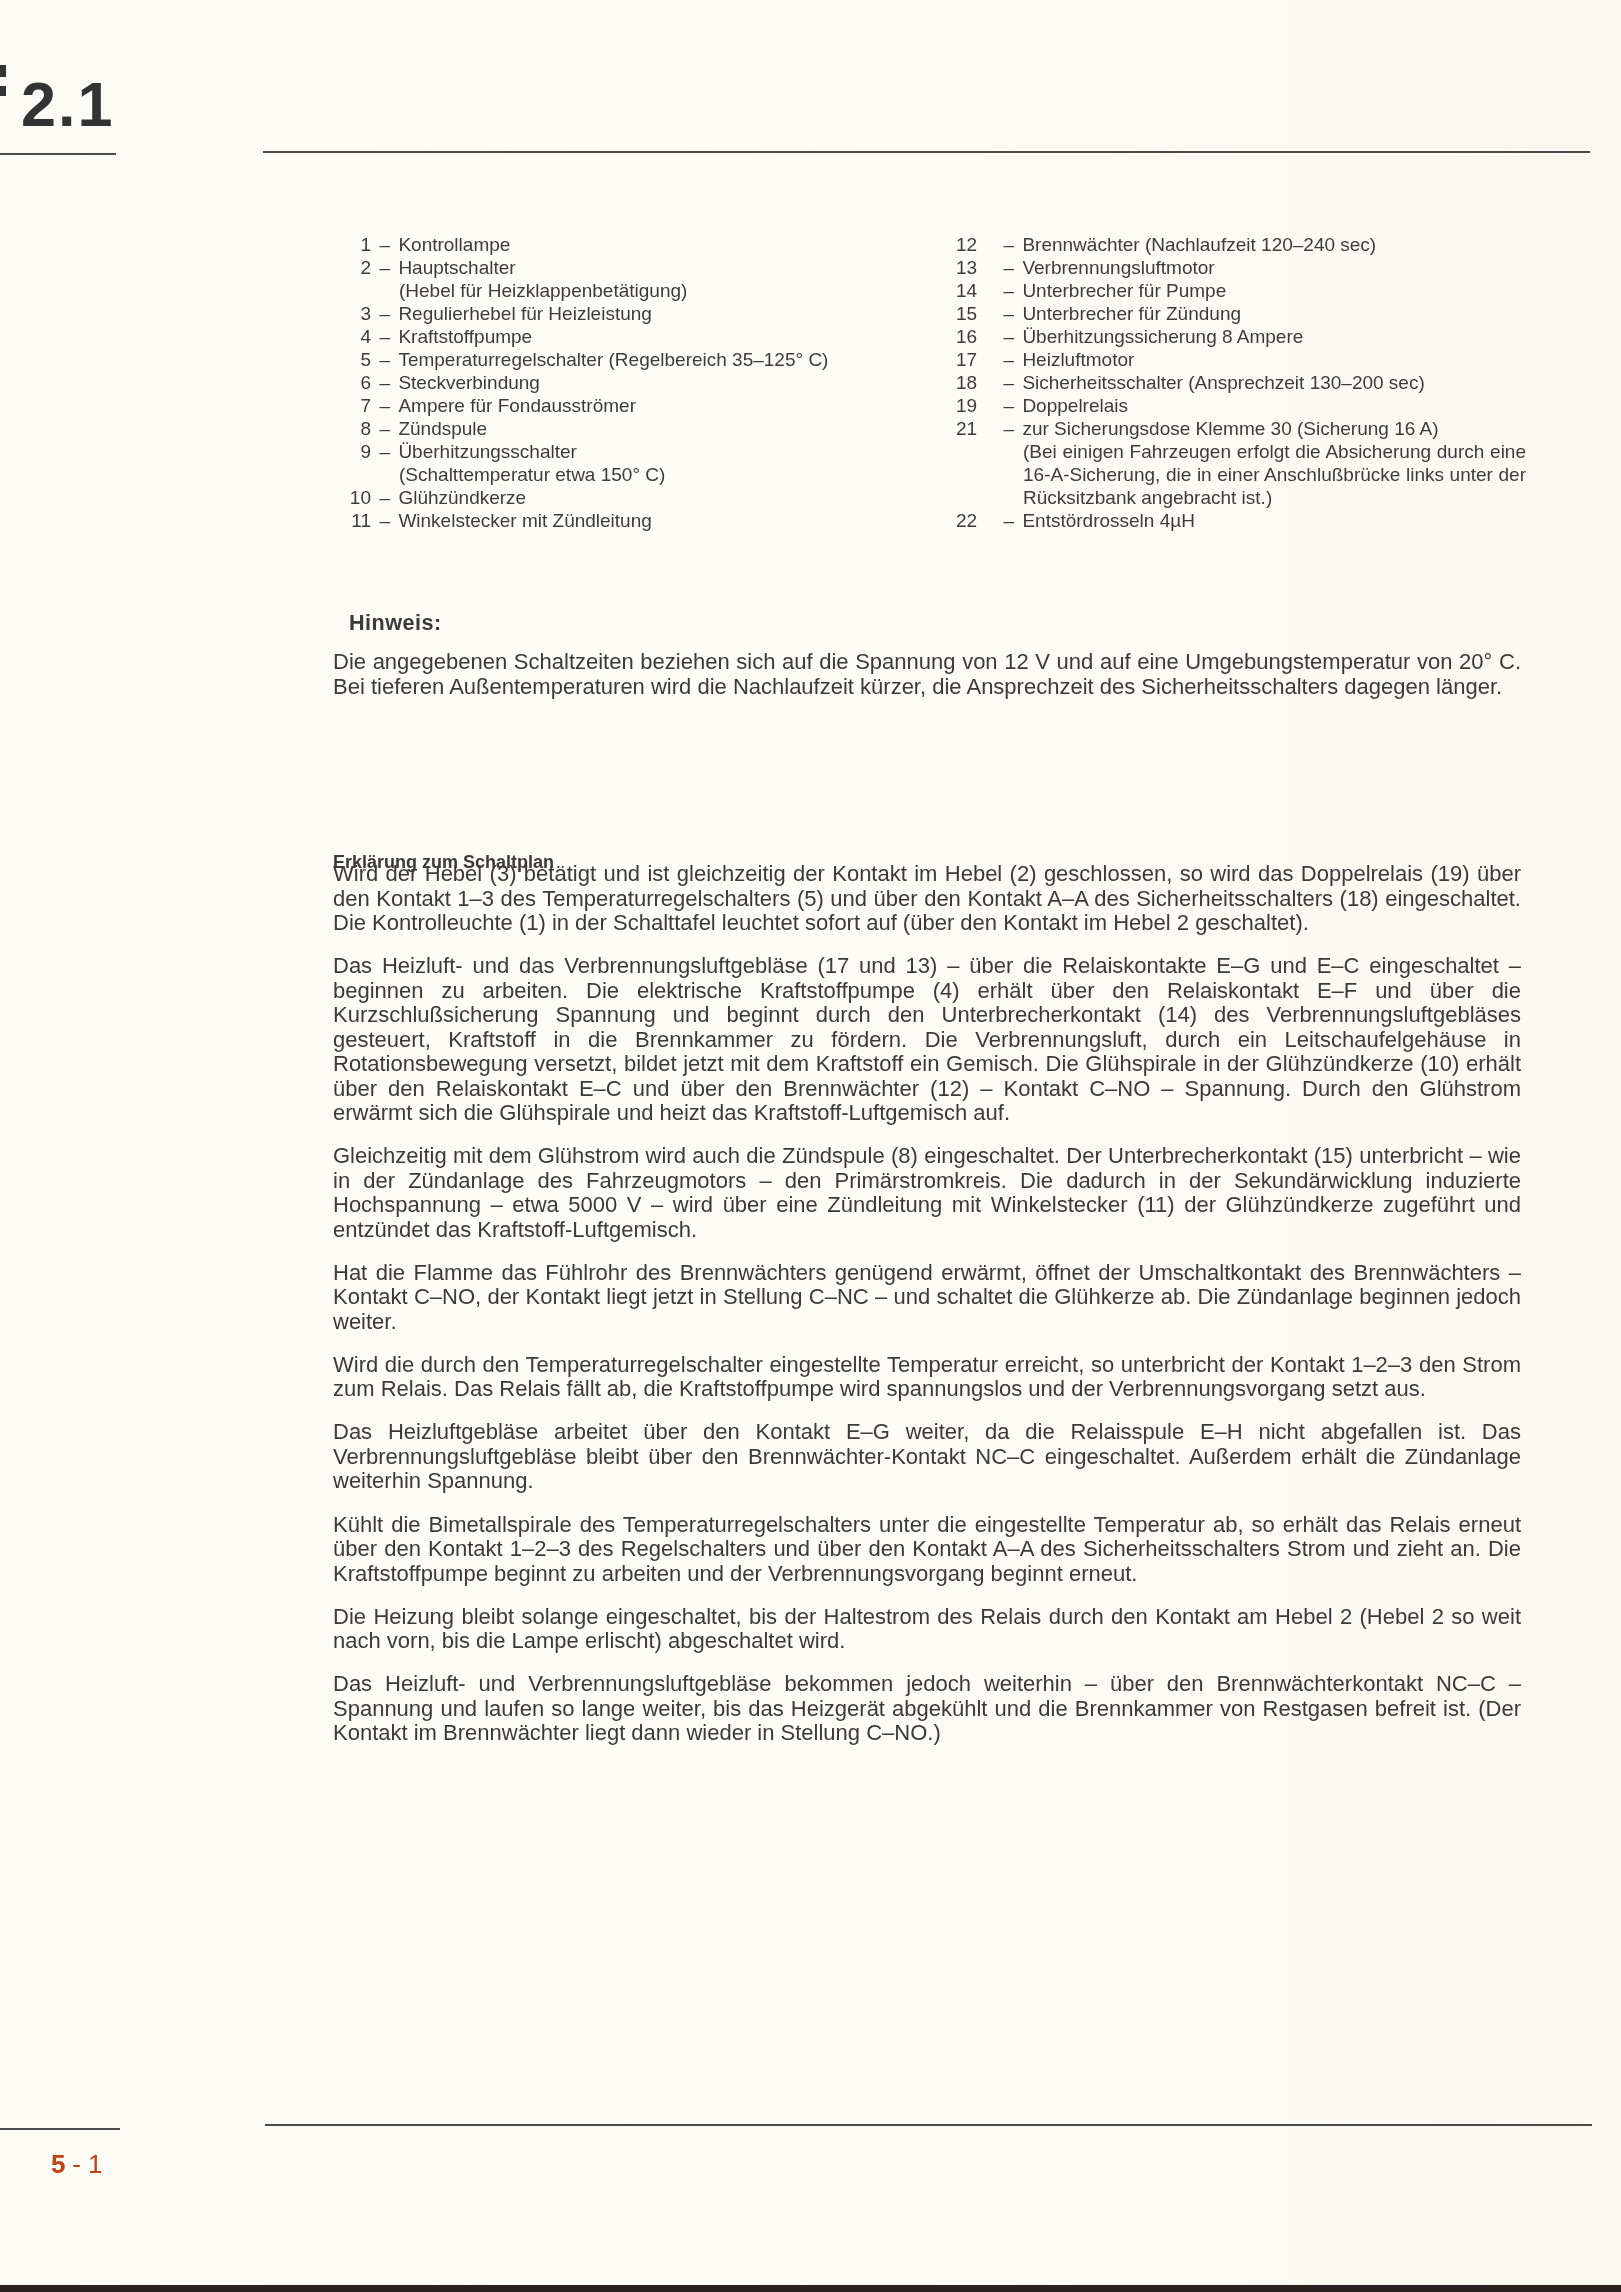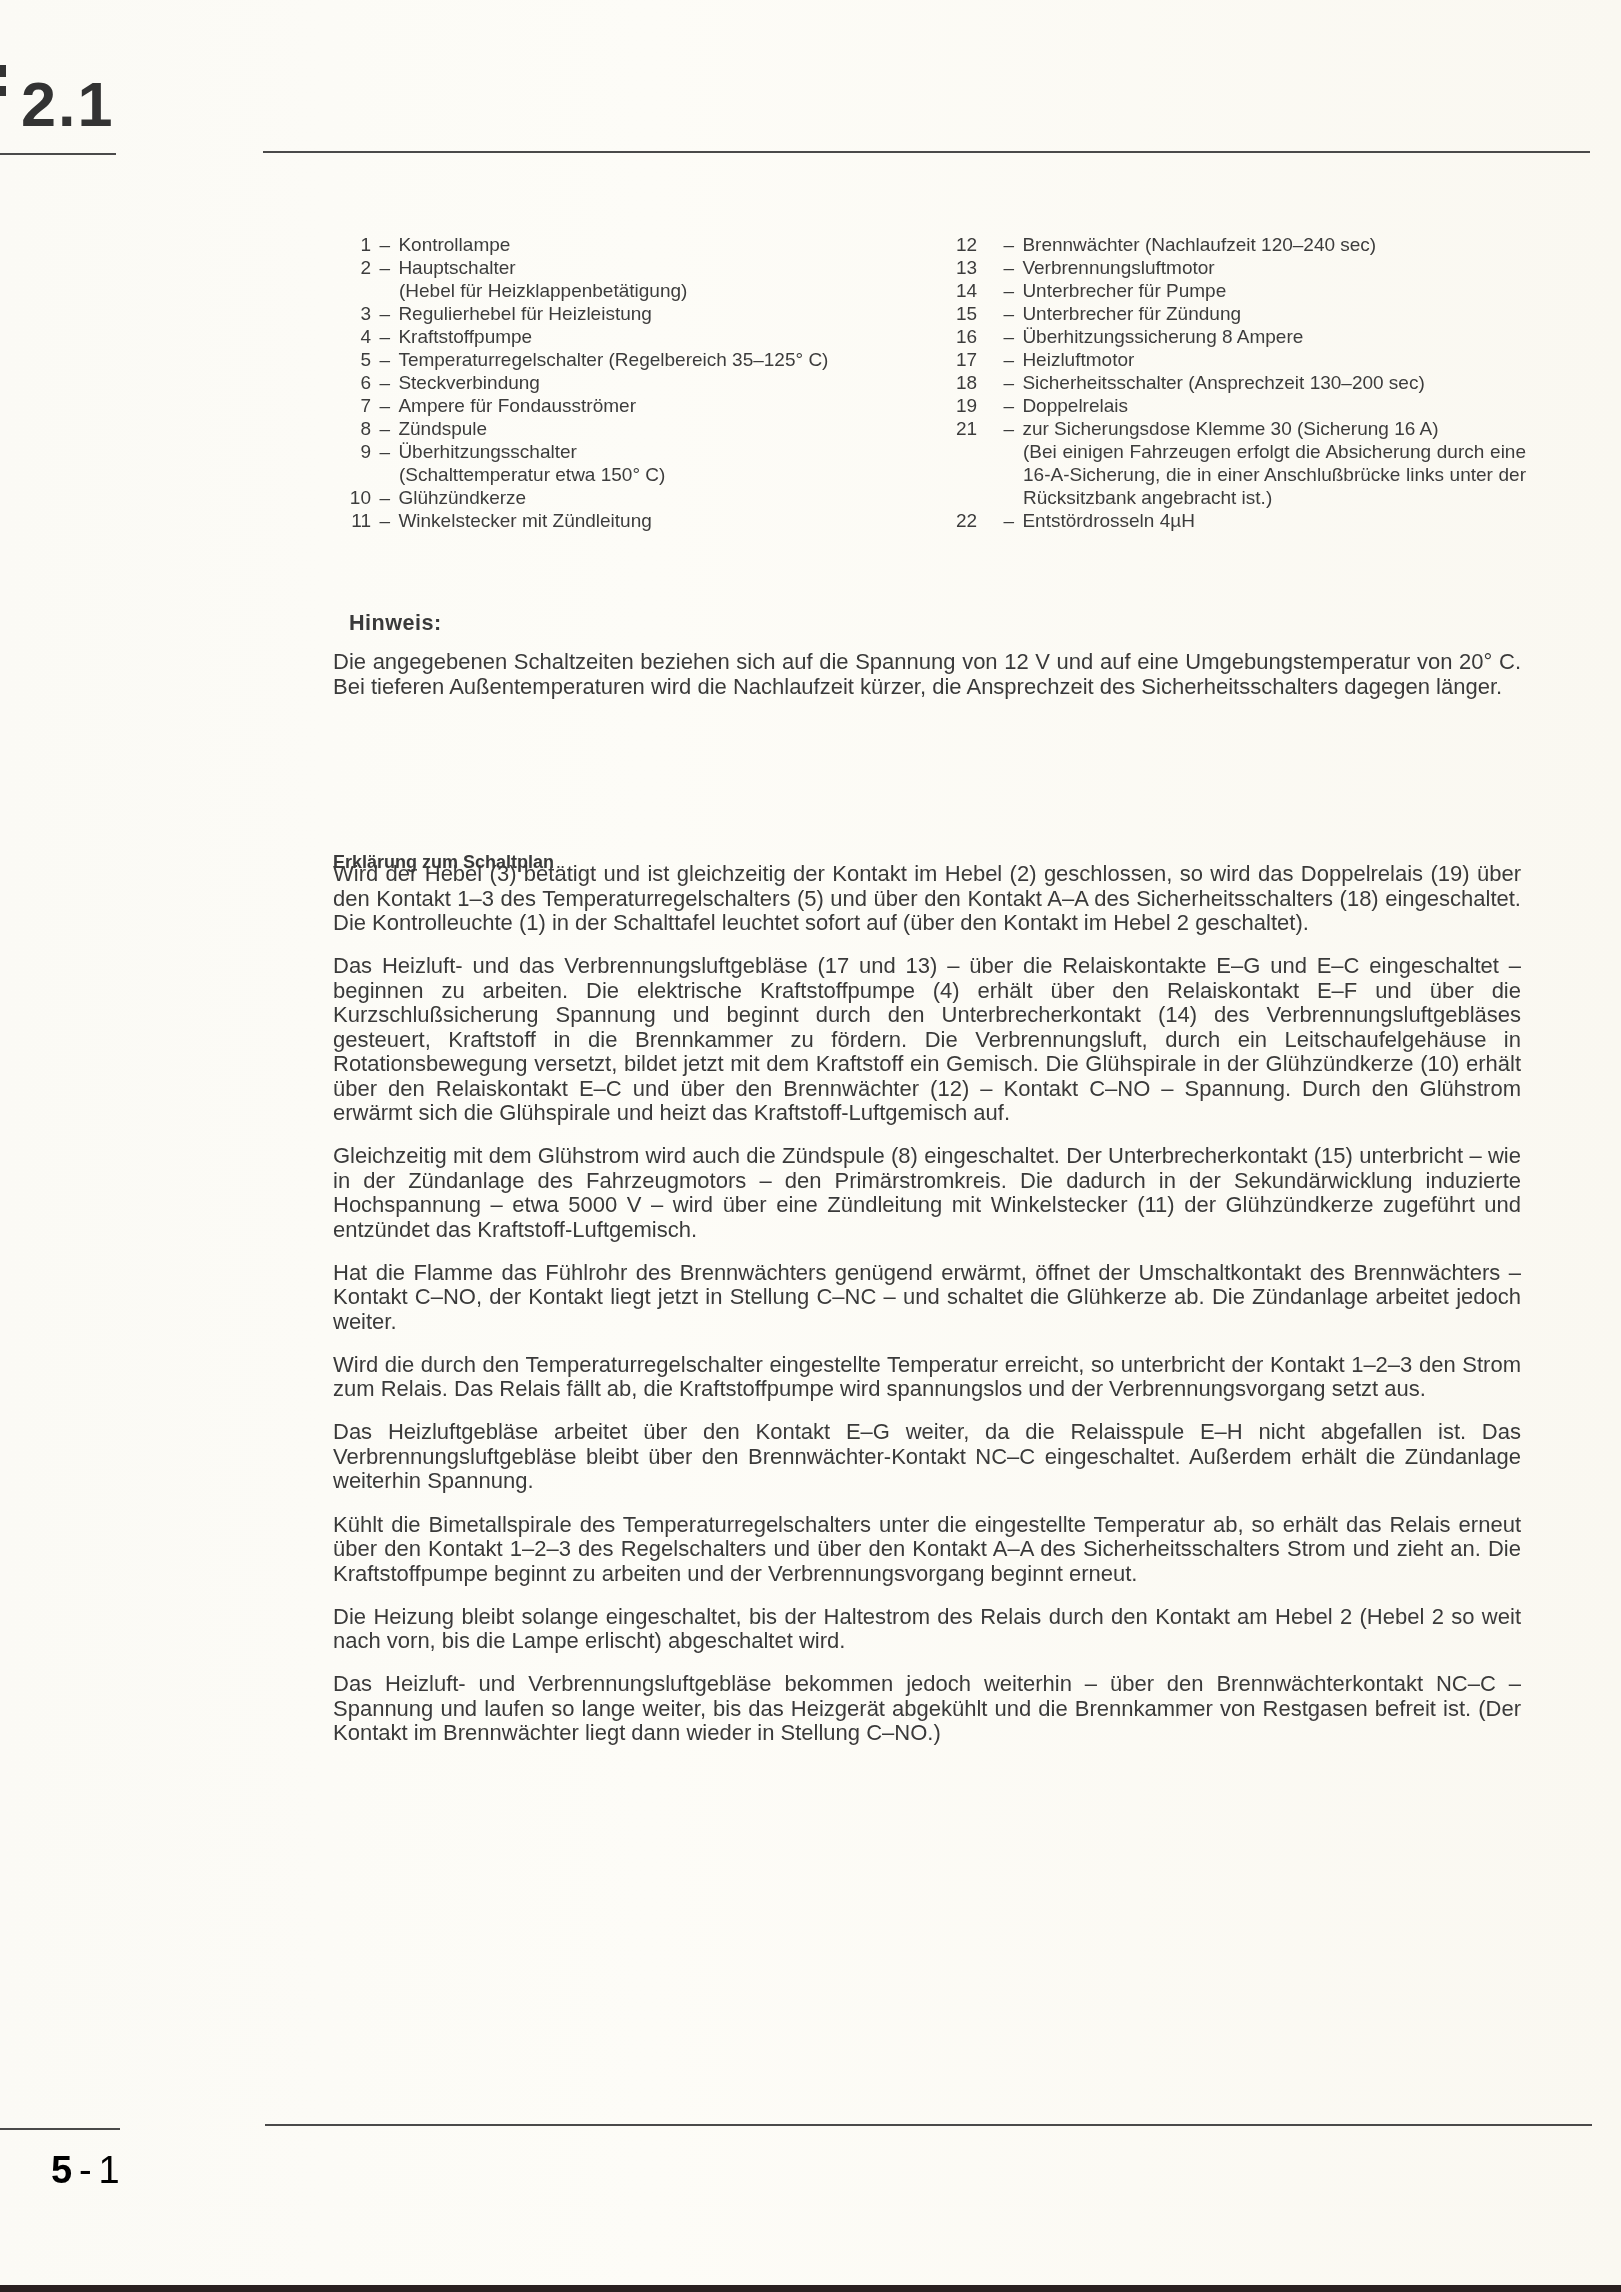--- a/index.html
+++ b/index.html
@@ -29,21 +29,21 @@
   .clip-mark2 {
     position: absolute; left: 0; top: 86px; width: 5.9px; height: 9.8px; background:#333;
   }
   .rule { position: absolute; height: 2px; background: #4a4a4a; }
   .rule-top-left { left: 0; top: 153px; width: 116px; }
   .rule-top { left: 263px; top: 151px; width: 1327px; }
   .rule-bottom-left { left: 0; top: 2128px; width: 120px; }
   .rule-bottom { left: 265px; top: 2124px; width: 1327px; }
   .page-num {
     position: absolute; left: 51px; top: 2149px;
-    font-weight: bold; font-size: 38px; color: #000000; letter-spacing: 1px;
+    font-weight: bold; font-size: 26px; color: #c2410c; letter-spacing: 1px;
   }
   .page-num .dash { font-weight: normal; margin: 0 5.9px; }
   .page-num .n2 { font-weight: normal; }
 
   .legend {
     position: absolute; top: 233px; font-size: 19px; line-height: 23px; color: #3c3c3c;
   }
   .legend-left { left: 330px; width: 588px; }
   .legend-right { left: 956px; width: 570px; }
   .legend-item { display: flex; }
@@ -197,21 +197,21 @@
 <div class="heading h-hinweis">Hinweis:</div>
 <div class="body-text hinweis-text">
   <p>Die angegebenen Schaltzeiten beziehen sich auf die Spannung von 12 V und auf eine Umgebungstemperatur von 20° C. Bei tieferen Außentemperaturen wird die Nachlaufzeit kürzer, die Ansprechzeit des Sicherheitsschalters dagegen länger.</p>
 </div>
 
 <div class="heading h-erkl">Erklärung zum Schaltplan</div>
 <div class="body-text erkl-text">
   <p>Wird der Hebel (3) betätigt und ist gleichzeitig der Kontakt im Hebel (2) geschlossen, so wird das Doppelrelais (19) über den Kontakt 1–3 des Temperaturregelschalters (5) und über den Kontakt A–A des Sicherheitsschalters (18) eingeschaltet. Die Kontrolleuchte (1) in der Schalttafel leuchtet sofort auf (über den Kontakt im Hebel 2 geschaltet).</p>
   <p>Das Heizluft- und das Verbrennungsluftgebläse (17 und 13) – über die Relaiskontakte E–G und E–C eingeschaltet – beginnen zu arbeiten. Die elektrische Kraftstoffpumpe (4) erhält über den Relaiskontakt E–F und über die Kurzschlußsicherung Spannung und beginnt durch den Unterbrecherkontakt (14) des Verbrennungsluftgebläses gesteuert, Kraftstoff in die Brennkammer zu fördern. Die Verbrennungsluft, durch ein Leitschaufelgehäuse in Rotationsbewegung versetzt, bildet jetzt mit dem Kraftstoff ein Gemisch. Die Glühspirale in der Glühzündkerze (10) erhält über den Relaiskontakt E–C und über den Brennwächter (12) – Kontakt C–NO – Spannung. Durch den Glühstrom erwärmt sich die Glühspirale und heizt das Kraftstoff-Luftgemisch auf.</p>
   <p>Gleichzeitig mit dem Glühstrom wird auch die Zündspule (8) eingeschaltet. Der Unterbrecherkontakt (15) unterbricht – wie in der Zündanlage des Fahrzeugmotors – den Primärstromkreis. Die dadurch in der Sekundärwicklung induzierte Hochspannung – etwa 5000 V – wird über eine Zündleitung mit Winkelstecker (11) der Glühzündkerze zugeführt und entzündet das Kraftstoff-Luftgemisch.</p>
-  <p>Hat die Flamme das Fühlrohr des Brennwächters genügend erwärmt, öffnet der Umschaltkontakt des Brennwächters – Kontakt C–NO, der Kontakt liegt jetzt in Stellung C–NC – und schaltet die Glühkerze ab. Die Zündanlage arbeitet jedoch weiter.</p>
+  <p>Hat die Flamme das Fühlrohr des Brennwächters genügend erwärmt, öffnet der Umschaltkontakt des Brennwächters – Kontakt C–NO, der Kontakt liegt jetzt in Stellung C–NC – und schaltet die Glühkerze ab. Die Zündanlage beginnen jedoch weiter.</p>
   <p>Wird die durch den Temperaturregelschalter eingestellte Temperatur erreicht, so unterbricht der Kontakt 1–2–3 den Strom zum Relais. Das Relais fällt ab, die Kraftstoffpumpe wird spannungslos und der Verbrennungsvorgang setzt aus.</p>
   <p>Das Heizluftgebläse arbeitet über den Kontakt E–G weiter, da die Relaisspule E–H nicht abgefallen ist. Das Verbrennungsluftgebläse bleibt über den Brennwächter-Kontakt NC–C eingeschaltet. Außerdem erhält die Zündanlage weiterhin Spannung.</p>
   <p>Kühlt die Bimetallspirale des Temperaturregelschalters unter die eingestellte Temperatur ab, so erhält das Relais erneut über den Kontakt 1–2–3 des Regelschalters und über den Kontakt A–A des Sicherheitsschalters Strom und zieht an. Die Kraftstoffpumpe beginnt zu arbeiten und der Verbrennungsvorgang beginnt erneut.</p>
   <p>Die Heizung bleibt solange eingeschaltet, bis der Haltestrom des Relais durch den Kontakt am Hebel 2 (Hebel 2 so weit nach vorn, bis die Lampe erlischt) abgeschaltet wird.</p>
   <p>Das Heizluft- und Verbrennungsluftgebläse bekommen jedoch weiterhin – über den Brennwächterkontakt NC–C – Spannung und laufen so lange weiter, bis das Heizgerät abgekühlt und die Brennkammer von Restgasen befreit ist. (Der Kontakt im Brennwächter liegt dann wieder in Stellung C–NO.)</p>
 </div>
 
 <div class="rule rule-bottom-left"></div>
 <div class="rule rule-bottom"></div>
 <div class="page-num">

